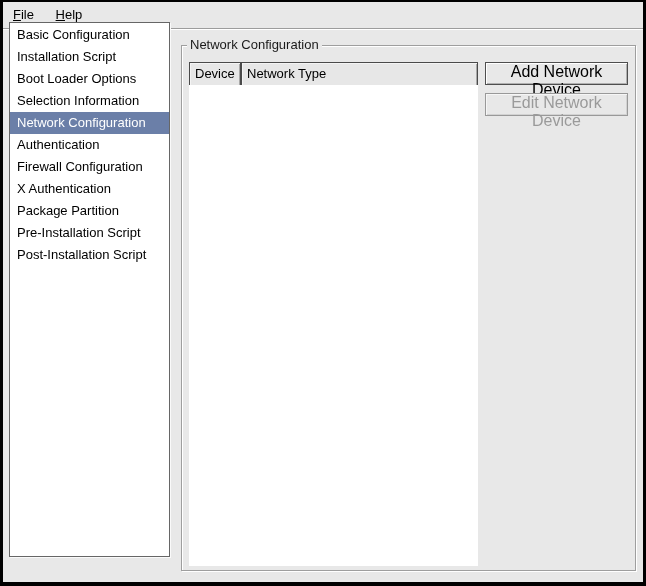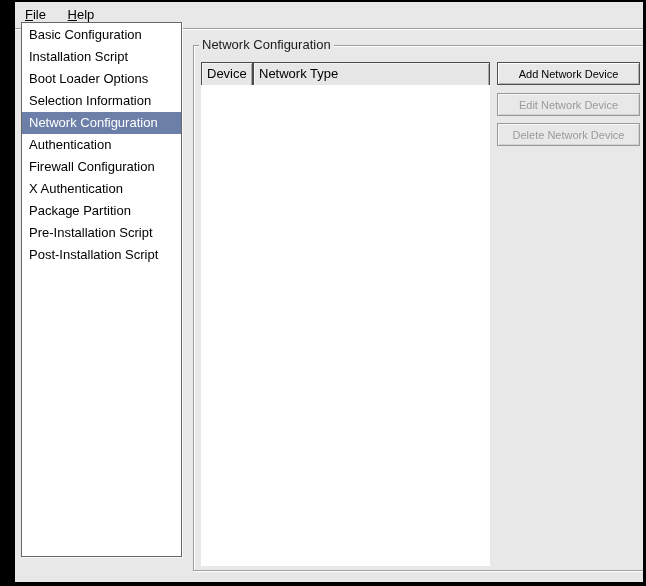--- a/index.html
+++ b/index.html
@@ -10,21 +10,20 @@
     font-size: 13px;
     background: #000000;
   }
   * { box-sizing: border-box; }
 
   .window {
     position: absolute;
     left: 3px; top: 2px; right: 3px; bottom: 4px;
     background: #e8e8e8;
     overflow: hidden;
-    margin-left: 12px;
   }
 
   
   .menubar {
     position: absolute;
     left: 0; top: 0; right: 0; height: 27px;
     border-bottom: 1px solid #9c9c9c;
     box-shadow: 0 1px 0 #ffffff;
     padding-left: 1px;
     white-space: nowrap;
@@ -107,21 +106,21 @@
     width: 289px; height: 481px;
     background: #ffffff;
   }
 
   
   .btn {
     position: absolute;
     left: 303px;
     width: 143px; height: 23px;
     font-family: "Liberation Sans", "DejaVu Sans", sans-serif;
-    font-size: 11px;
+    font-size: 16px;
     color: #000000;
     background: #e8e8e8;
     border: 1px solid #4e4e4e;
     box-shadow: inset 1px 1px 0 #ffffff, inset -1px -1px 0 #b0b0b0;
     padding: 0;
     text-align: center;
     cursor: default;
   }
   .btn-add    { top: 16px; }
   .btn-edit   { top: 47px; }
@@ -160,16 +159,15 @@
     <span class="frame-legend">Network Configuration</span>
 
     <div class="table-header">
       <div class="th th-device">Device</div>
       <div class="th th-type">Network Type</div>
     </div>
     <div class="table-body"></div>
 
     <button class="btn btn-add" data-enabled="true">Add Network Device</button>
     <button class="btn btn-edit" data-enabled="false">Edit Network Device</button>
-    <button class="btn btn-delete" data-enabled="false">Delete Network Device</button>
   </div>
 
 </div>
 
 </body></html>

